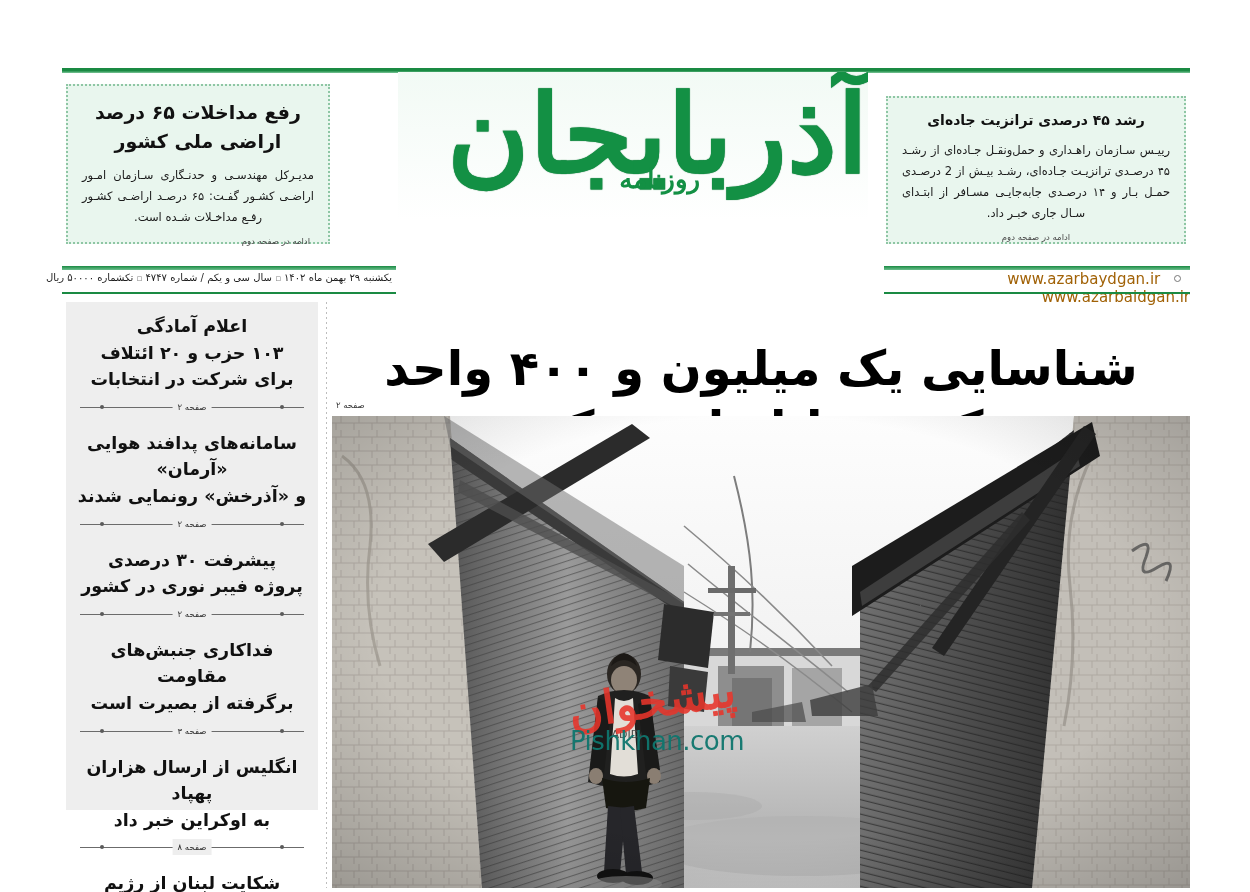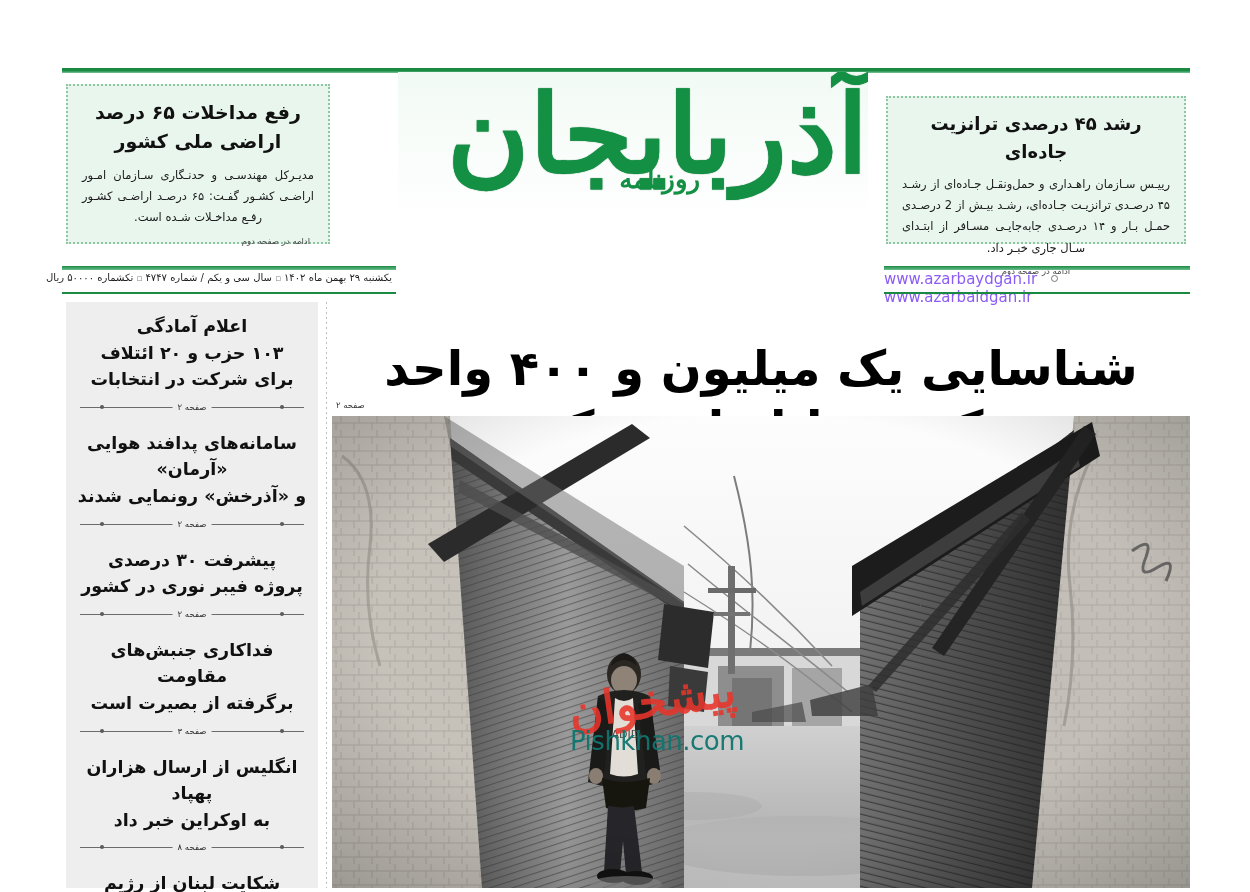--- a/index.html
+++ b/index.html
@@ -70,52 +70,52 @@
     padding: 12px 14px 10px 14px;
     text-align: center;
   }
   .teaser.left  { left: 66px;  top: 84px; width: 264px; height: 160px; }
   .teaser.right { left: 886px; top: 96px; width: 300px; height: 148px; }
   .teaser-title {
     font-size: 19px; font-weight: 700; color: #111;
     line-height: 1.55; margin: 0 0 8px 0;
     font-family: "DejaVu Sans", "Liberation Sans", sans-serif;
   }
-  .teaser.right .teaser-title { font-size: 18px; }
+  .teaser.right .teaser-title { font-size: 14px; }
   .teaser-body {
     font-size: 11.5px; color: #1b1b1b; line-height: 1.85;
     text-align: justify; text-align-last: center;
     margin: 0;
   }
   .teaser-more {
     font-size: 8.5px; color: #4a4a4a; margin-top: 7px; text-align: right;
     padding-right: 4px;
   }
   .teaser.right .teaser-more { text-align: center; padding-right: 0; }
 
   
   .dateline {
     position: absolute; left: 58px; top: 272px; width: 334px;
     font-size: 10px; color: #1d1d1d; text-align: center;
     white-space: nowrap; letter-spacing: 0.1px;
   }
   .dateline .sep { color: #888; font-size: 9px; margin: 0 3px; }
   .urls {
     position: absolute; left: 884px; top: 270px; width: 306px;
-    text-align: left; direction: ltr;
-    font-size: 15px; color: #8b5cf6; font-weight: 400;
+    text-align: right; direction: ltr;
+    font-size: 15px; color: #a16207; font-weight: 400;
   }
   .urls .dot {
     display: inline-block; width: 7px; height: 7px; border-radius: 50%;
     border: 1px solid #777; margin: 0 9px; vertical-align: 2px;
   }
 
   
   .sidebar {
-    position: absolute; left: 66px; top: 302px; width: 252px; height: 586px;
+    position: absolute; left: 66px; top: 302px; width: 252px; height: 508px;
     background: #eeeeee;
   }
   .side-item { padding: 11px 8px 4px 8px; text-align: center; }
   .side-title {
     font-size: 17.5px; font-weight: 700; color: #111; line-height: 1.52;
     margin: 0;
   }
   .side-sep {
     position: relative; height: 16px; margin-top: 6px;
   }

